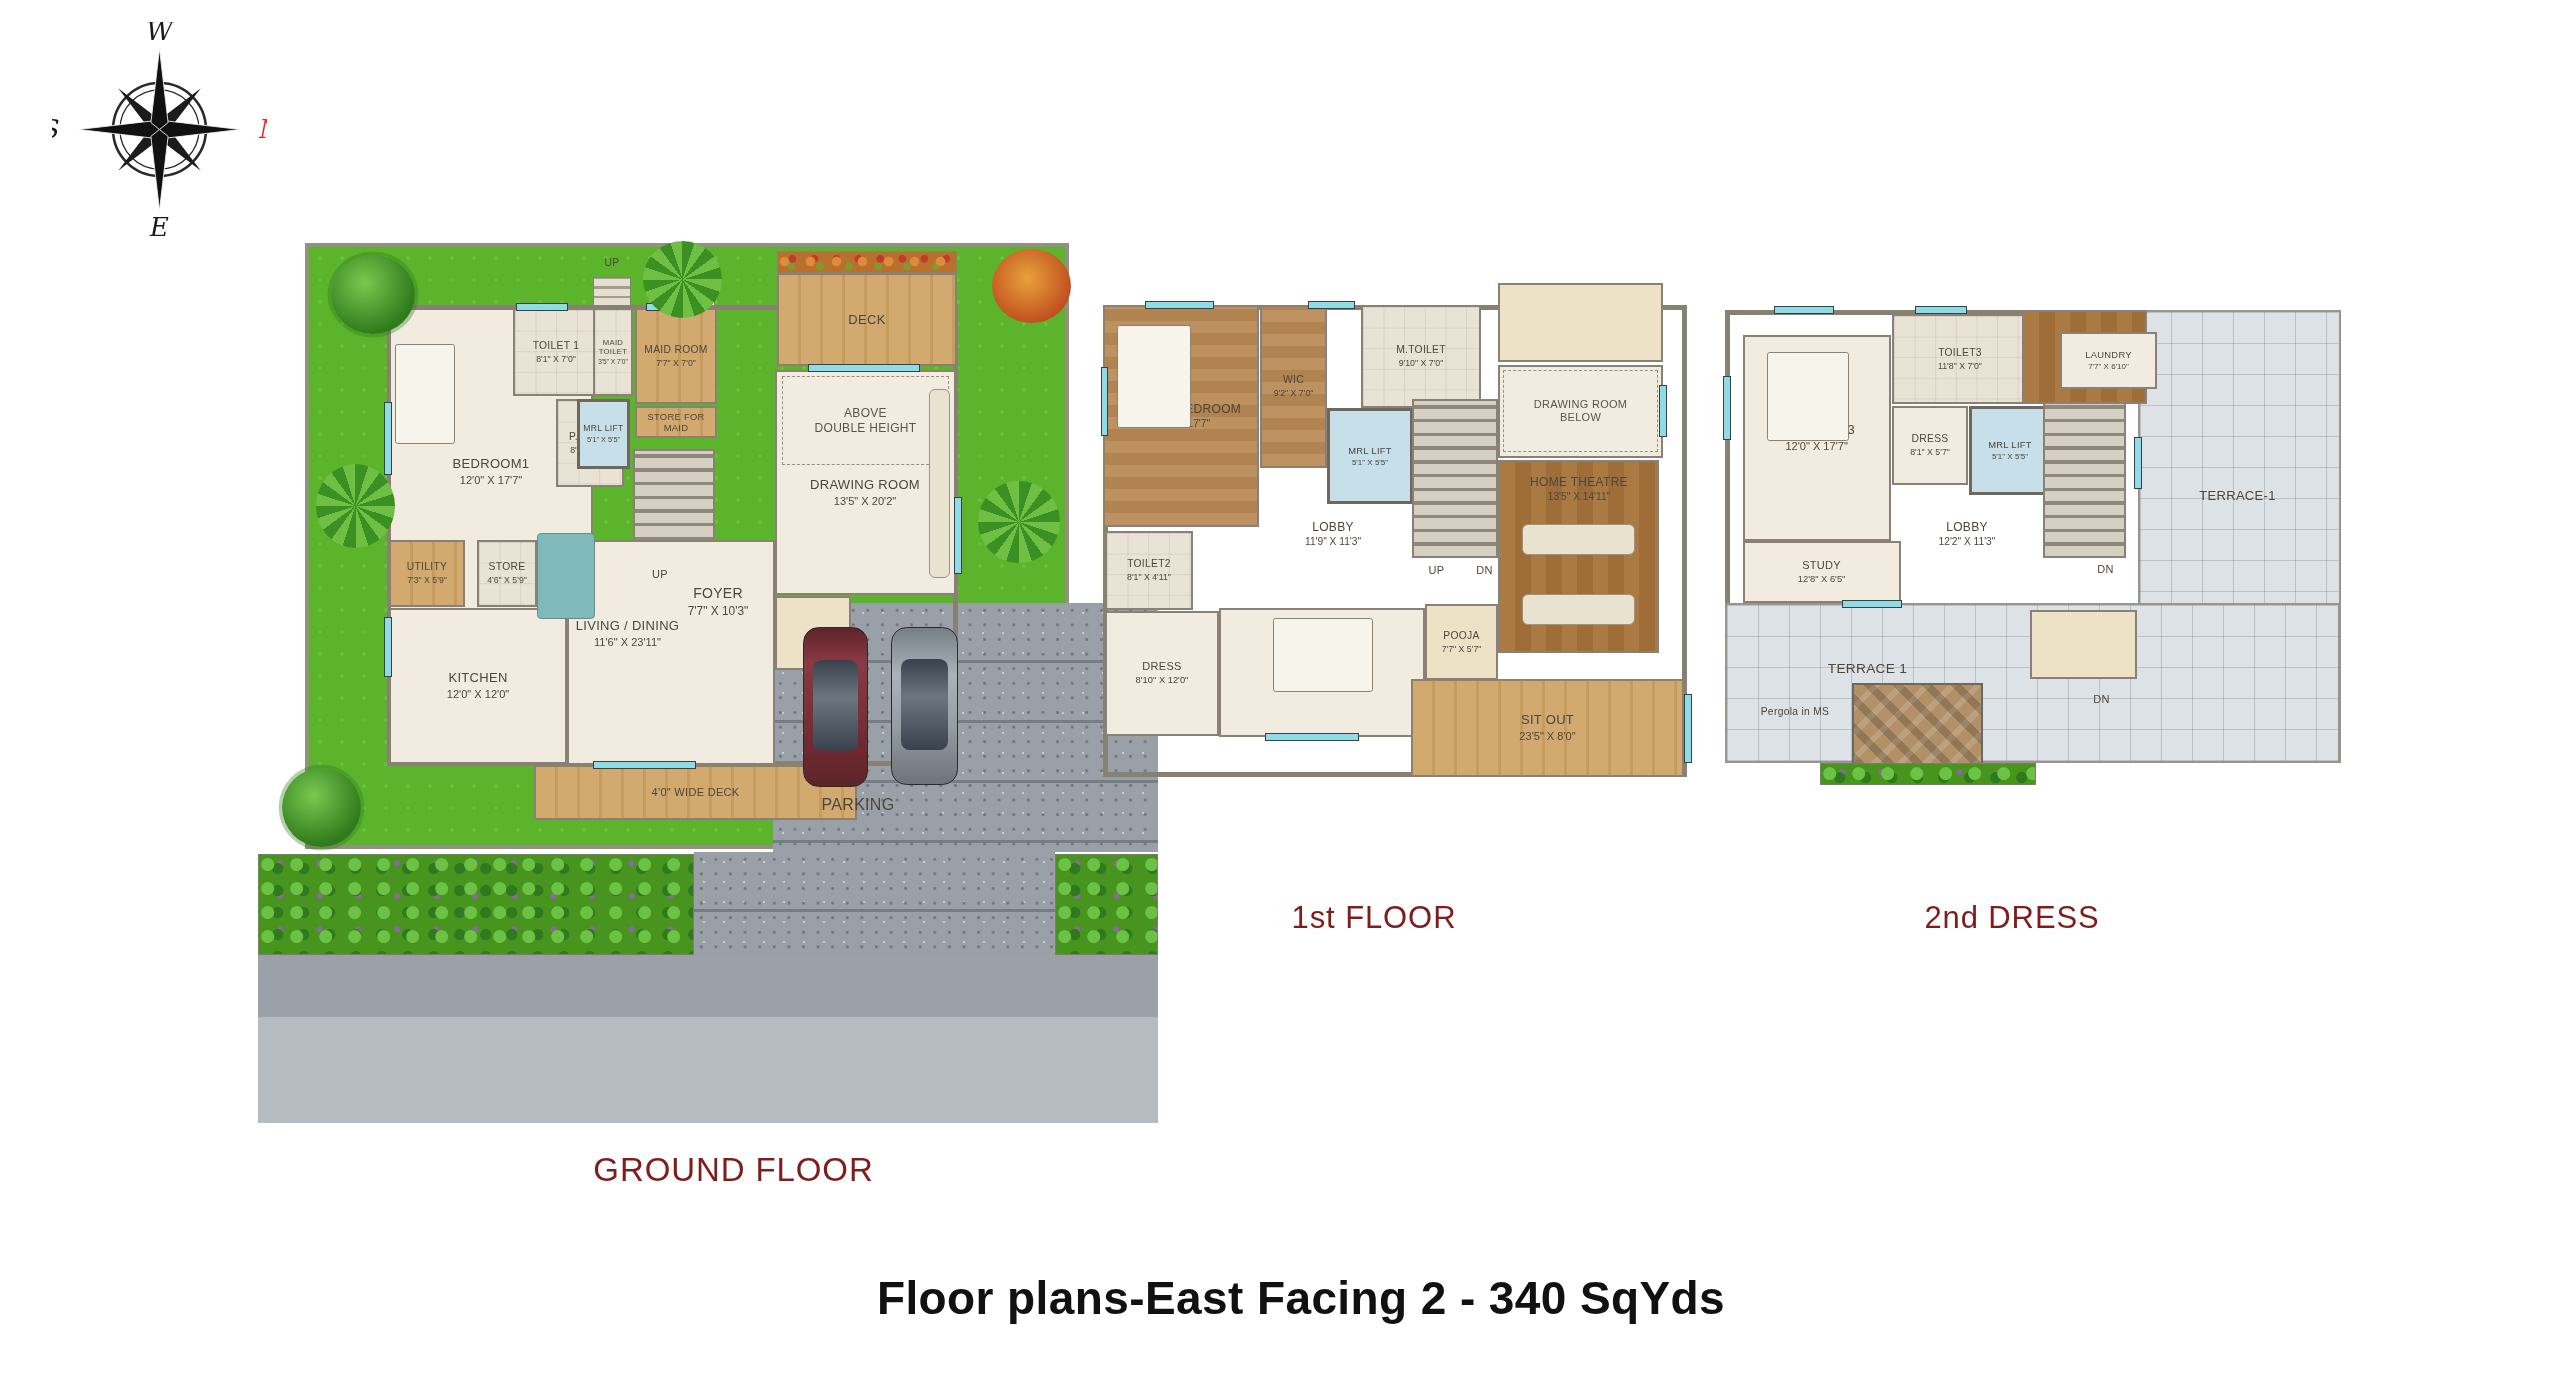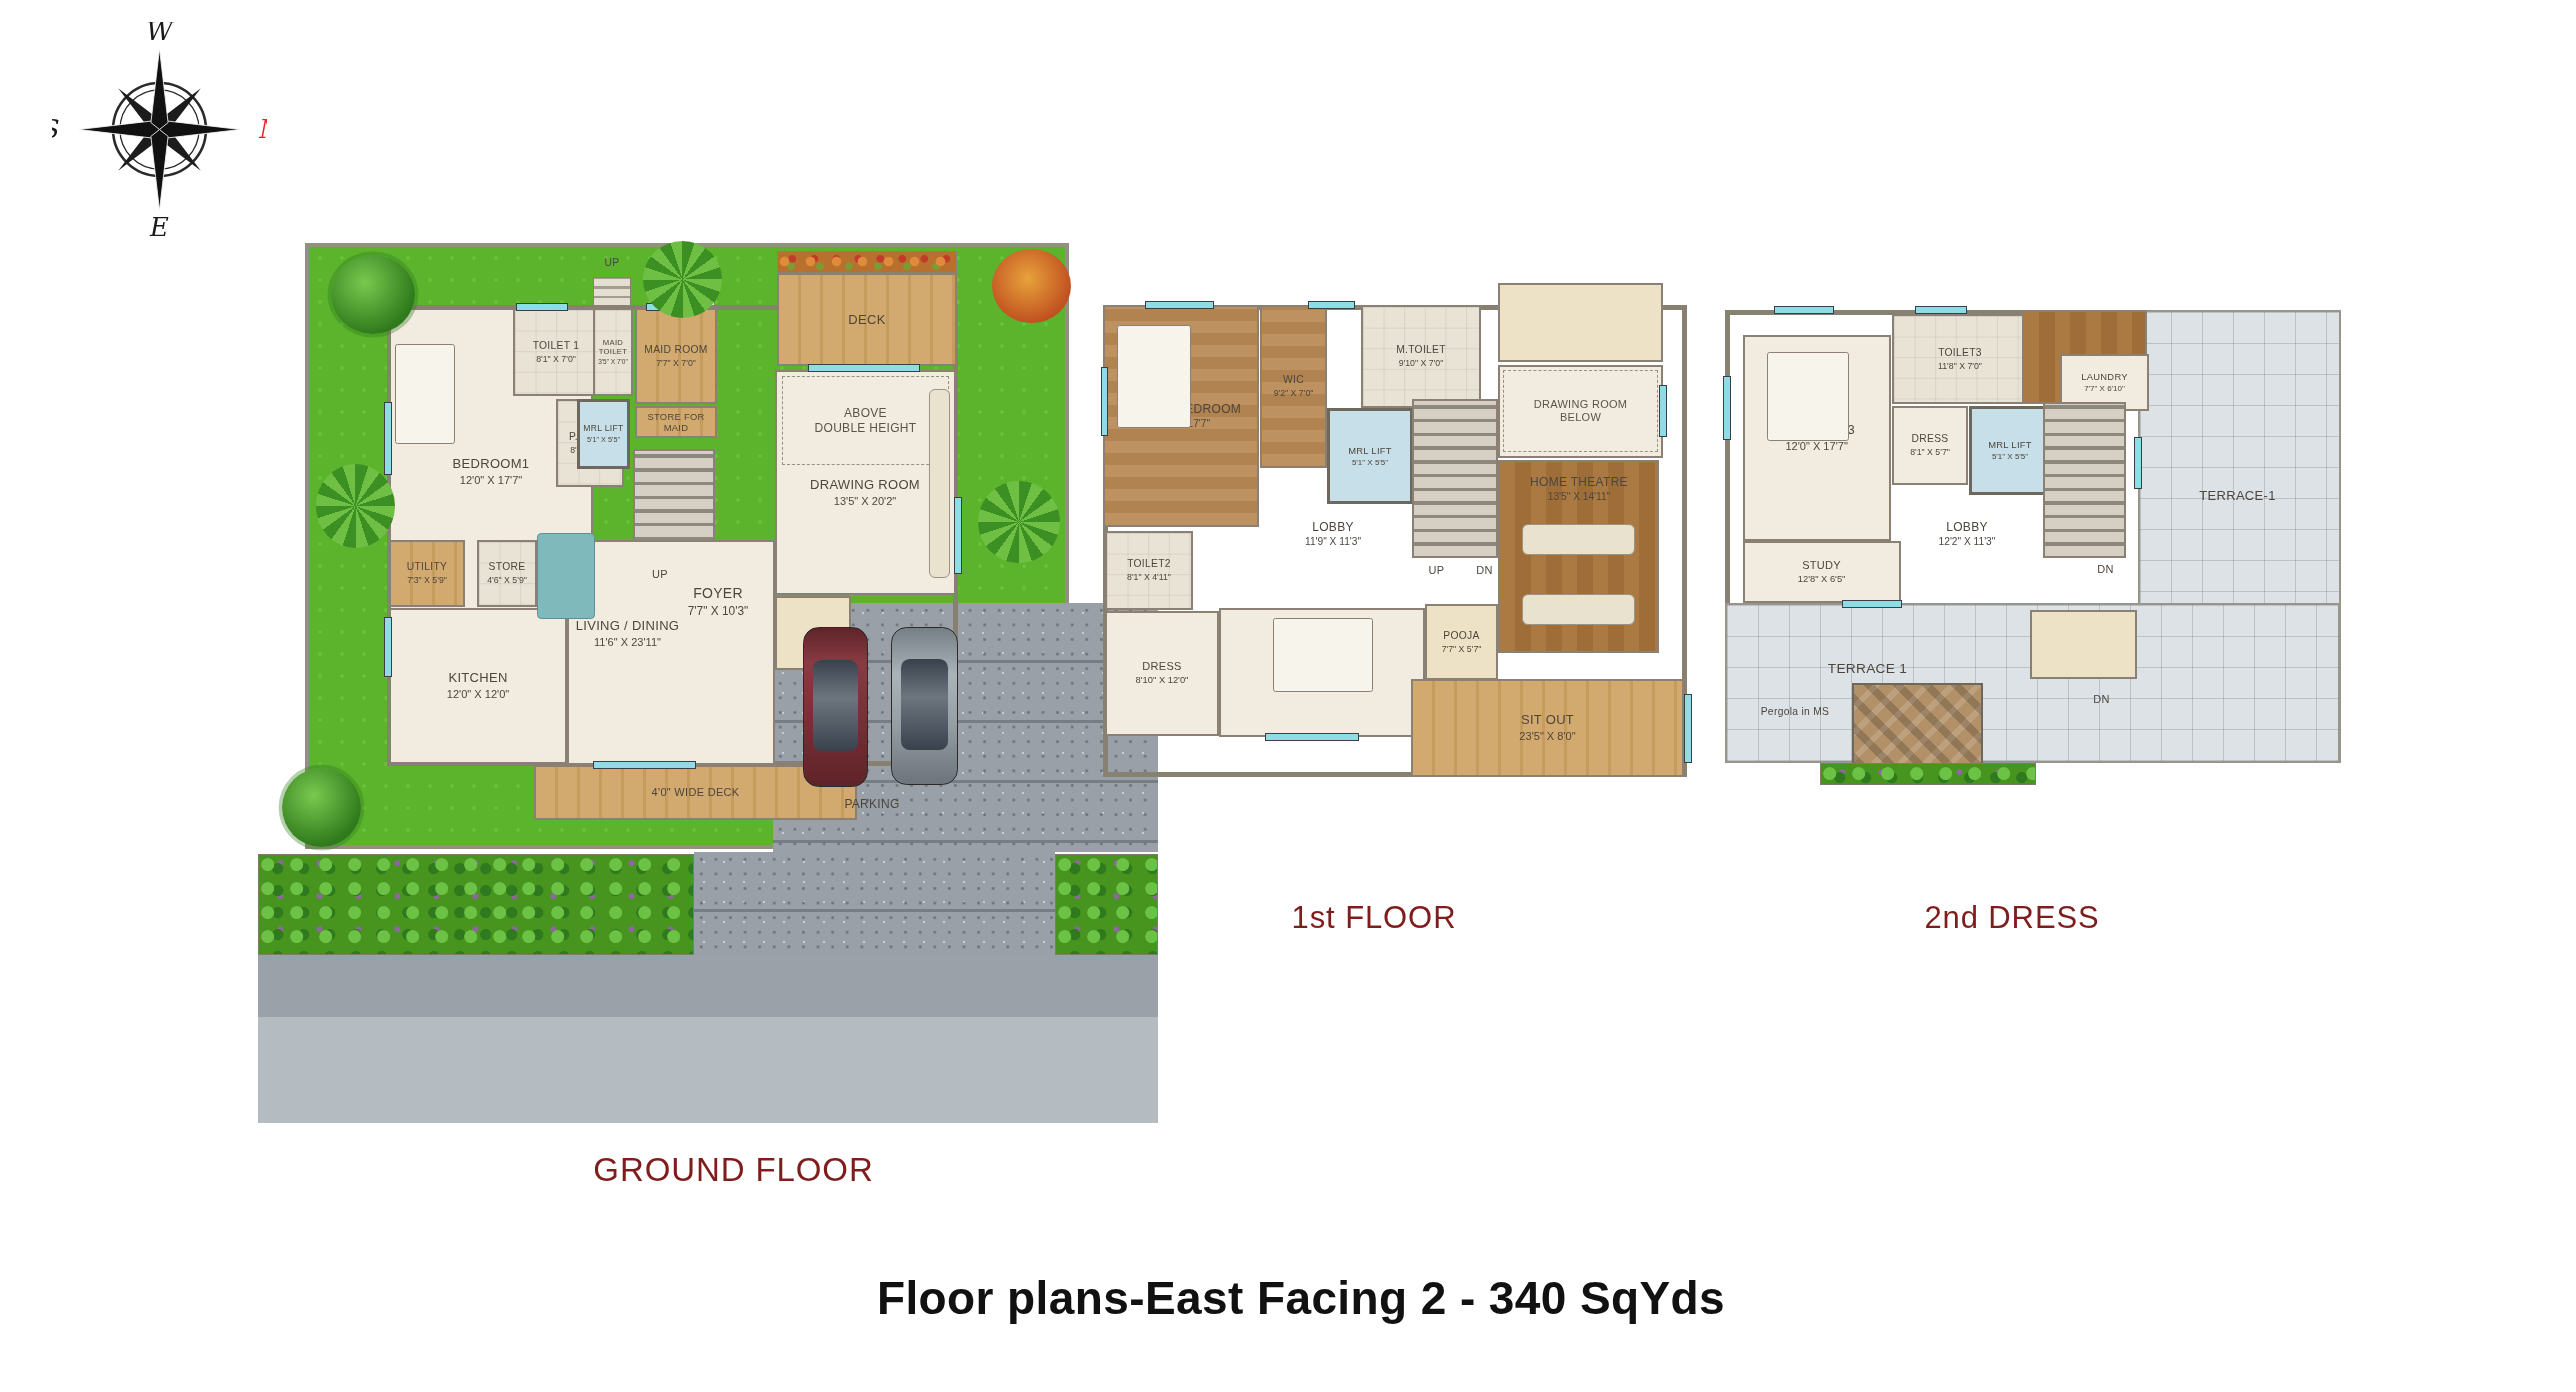--- a/index.html
+++ b/index.html
@@ -197,21 +197,21 @@
       <div class="zone label-only" style="left: 337px; top: 17px; width: 34px; height: 15.5px; font-size: 10.3px;">
         <div class="zl" style="white-space: pre-line;">UP</div>
       </div>
       <div class="zone steps" style="left: 419px; top: 38px; width: 38px; height: 29px;"></div>
       <div class="zone label-only" style="left: 421px; top: 17px; width: 34px; height: 15.5px; font-size: 10.3px;">
         <div class="zl" style="white-space: pre-line;">UP</div>
       </div>
       <div class="zone wood" style="left: 276px; top: 526px; width: 323px; height: 55px; font-size: 11px;">
         <div class="zl" style="white-space: pre-line;">4'0" WIDE DECK</div>
       </div>
-      <div class="zone label-only" style="left: 567px; top: 556px; width: 94px; height: 19px; font-size: 12px;">
+      <div class="zone label-only" style="left: 553px; top: 556px; width: 94px; height: 19px; font-size: 16px;">
         <div class="zl" style="white-space: pre-line;">PARKING</div>
       </div>
       <div class="zone car_red" style="left: 545px; top: 388px; width: 65px; height: 160px;"></div>
       <div class="zone car_grey" style="left: 633px; top: 388px; width: 67px; height: 158px;"></div>
       <div class="zone window" style="left: 258px; top: 64px; width: 52px; height: 7.7px;"></div>
       <div class="zone window" style="left: 388px; top: 64px; width: 52px; height: 7.7px;"></div>
       <div class="zone window" style="left: 126px; top: 163px; width: 7.7px; height: 73px;"></div>
       <div class="zone window" style="left: 126px; top: 378px; width: 7.7px; height: 60px;"></div>
       <div class="zone window" style="left: 550px; top: 125px; width: 112px; height: 7.7px;"></div>
       <div class="zone window" style="left: 335px; top: 522px; width: 103px; height: 7.7px;"></div>
@@ -309,21 +309,21 @@
       </div>
       <div class="zone cream" style="left: 170px; top: 124px; width: 76px; height: 79px; font-size: 10.3px;">
         <div class="zl" style="white-space: pre-line;">DRESS</div>
         <div class="zd">8'1" X 5'7"</div>
       </div>
       <div class="zone lift" style="left: 247px; top: 124px; width: 82px; height: 89px; font-size: 9.4px;">
         <div class="zl" style="white-space: pre-line;">MRL LIFT</div>
         <div class="zd">5'1" X 5'5"</div>
       </div>
       <div class="zone theatre" style="left: 300px; top: 27.5px; width: 125px; height: 94px;"></div>
-      <div class="zone cream" style="left: 338px; top: 50px; width: 89px; height: 57px; font-size: 9.4px; margin-top: 22px;">
+      <div class="zone cream" style="left: 338px; top: 50px; width: 97px; height: 57px; font-size: 9.4px;">
         <div class="zl" style="white-space: pre-line;">LAUNDRY</div>
         <div class="zd">7'7" X 6'10"</div>
       </div>
       <div class="zone stairs" style="left: 321px; top: 120px; width: 83px; height: 156px;"></div>
       <div class="zone label-only" style="left: 185px; top: 232px; width: 120px; height: 41px; font-size: 12px;">
         <div class="zl" style="white-space: pre-line;">LOBBY</div>
         <div class="zd">12'2" X 11'3"</div>
       </div>
       <div class="zone cream" style="left: 20.6px; top: 259px; width: 158px; height: 62px; font-size: 11px;">
         <div class="zl" style="white-space: pre-line;">STUDY</div>

